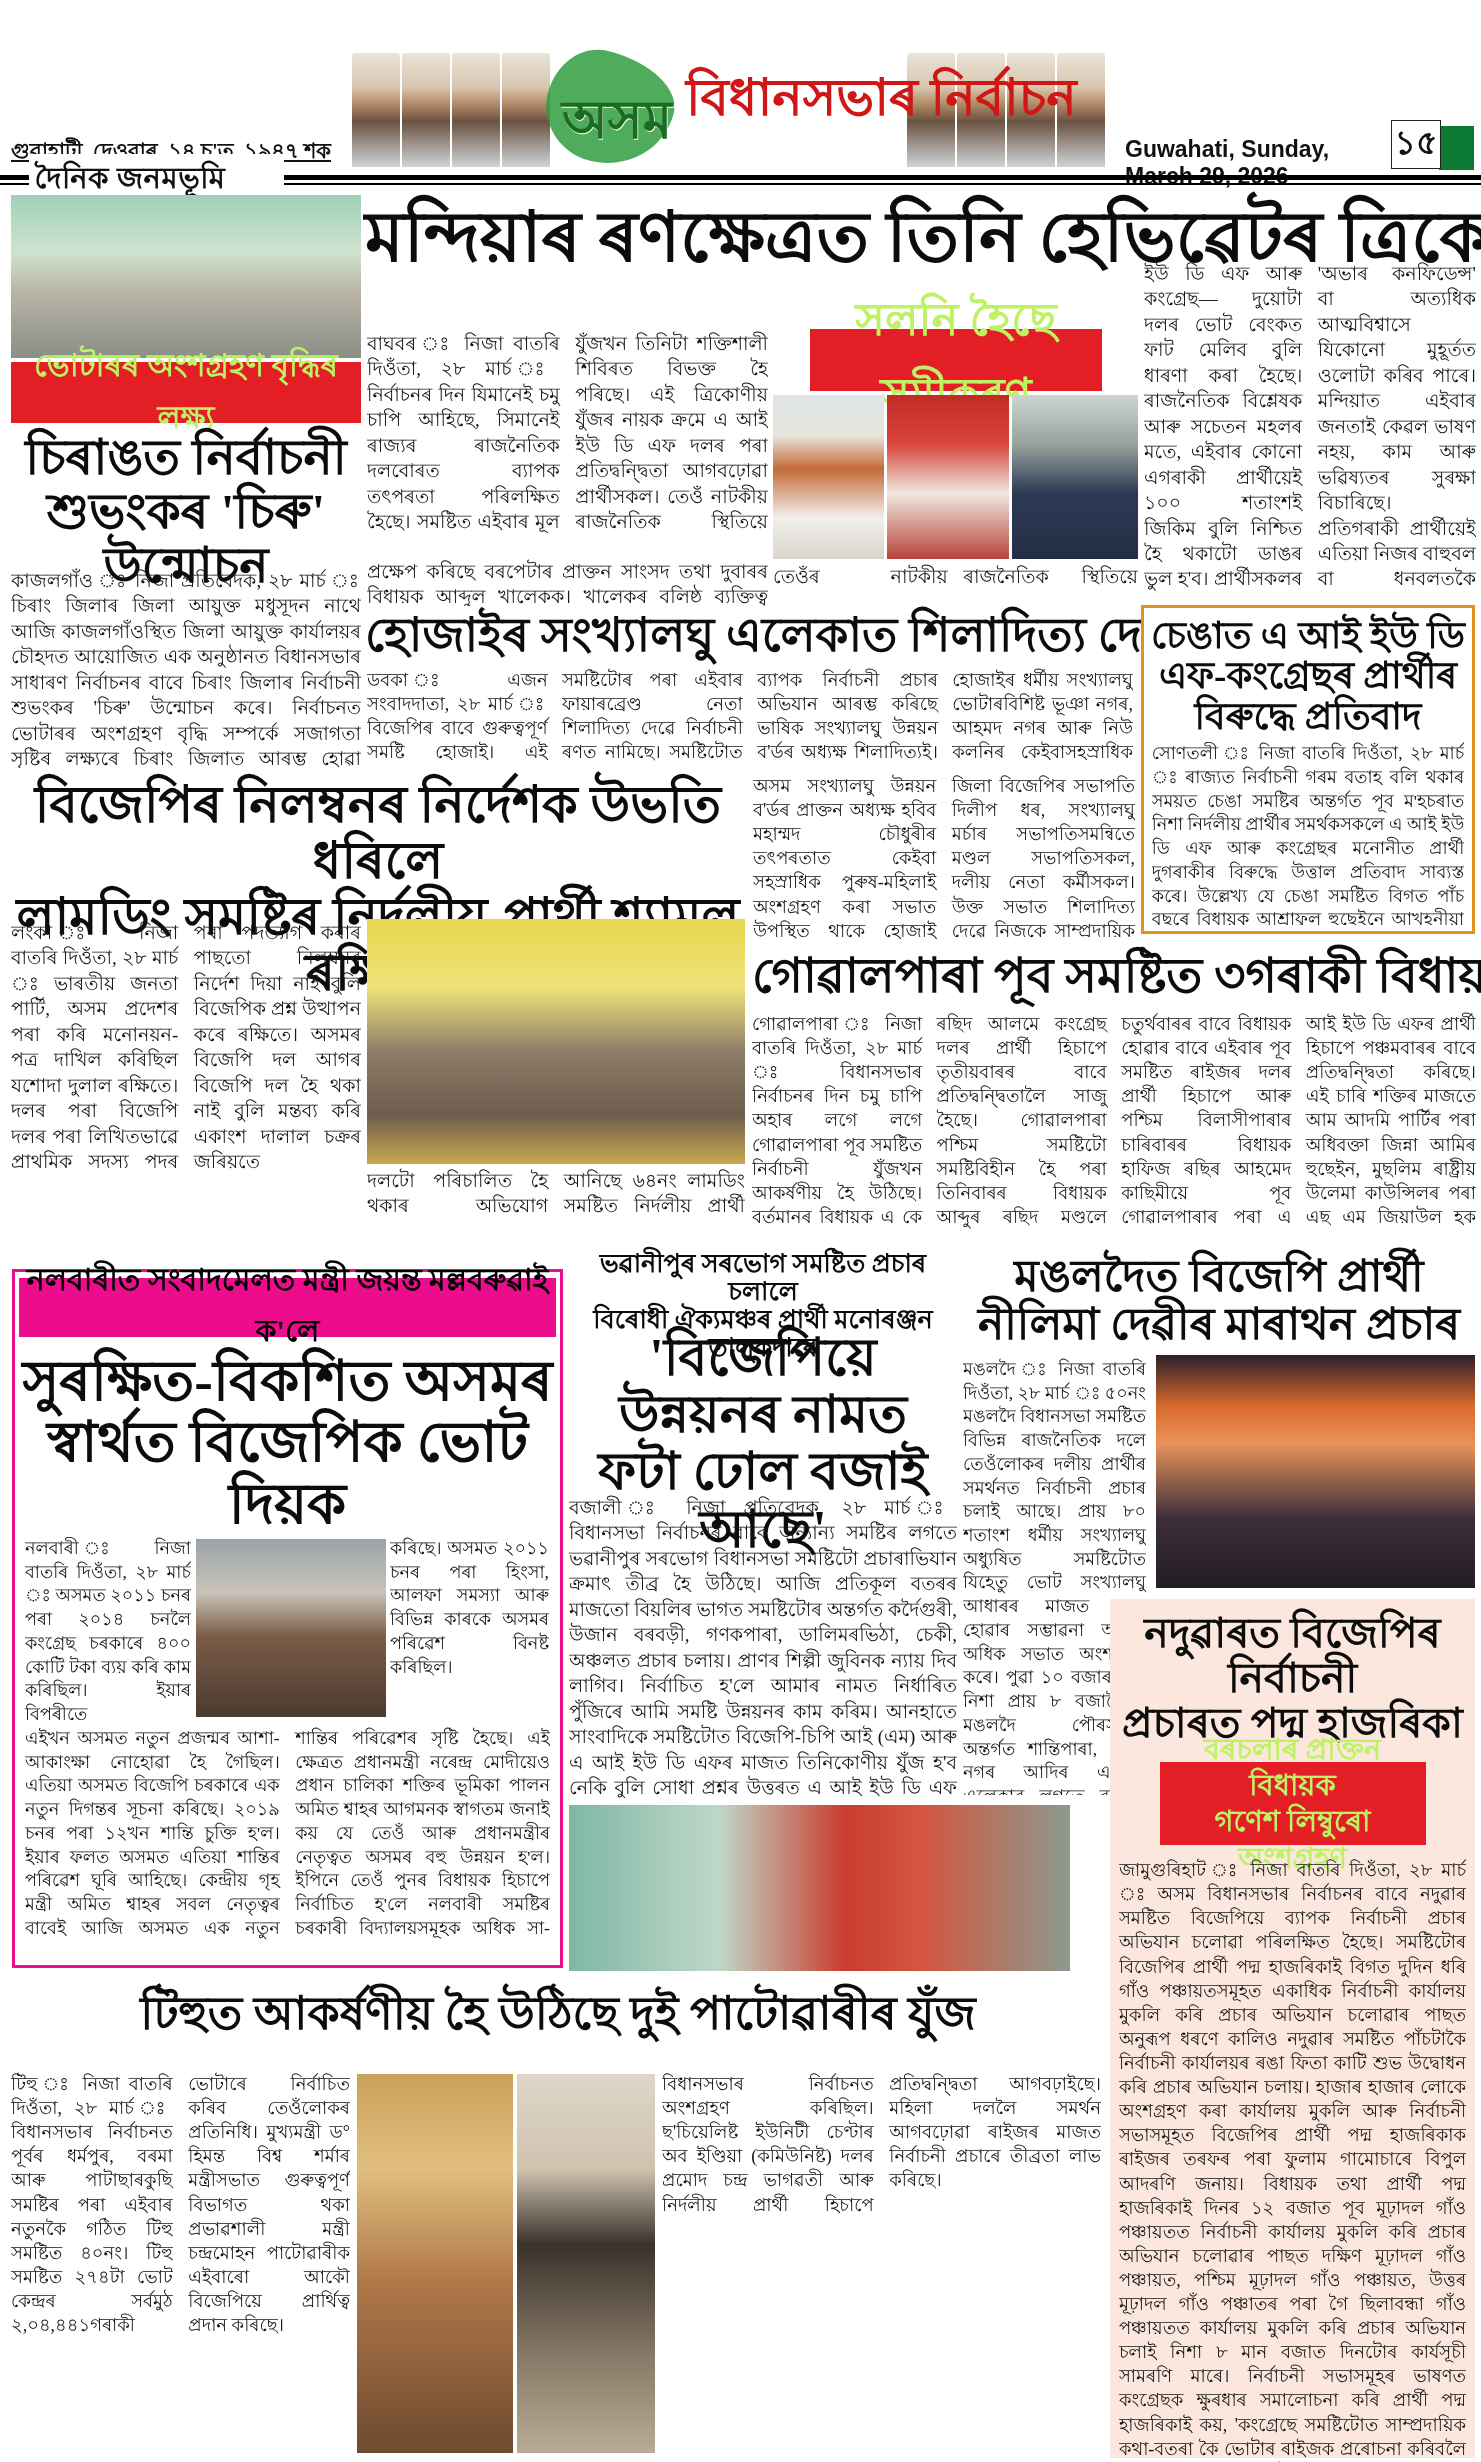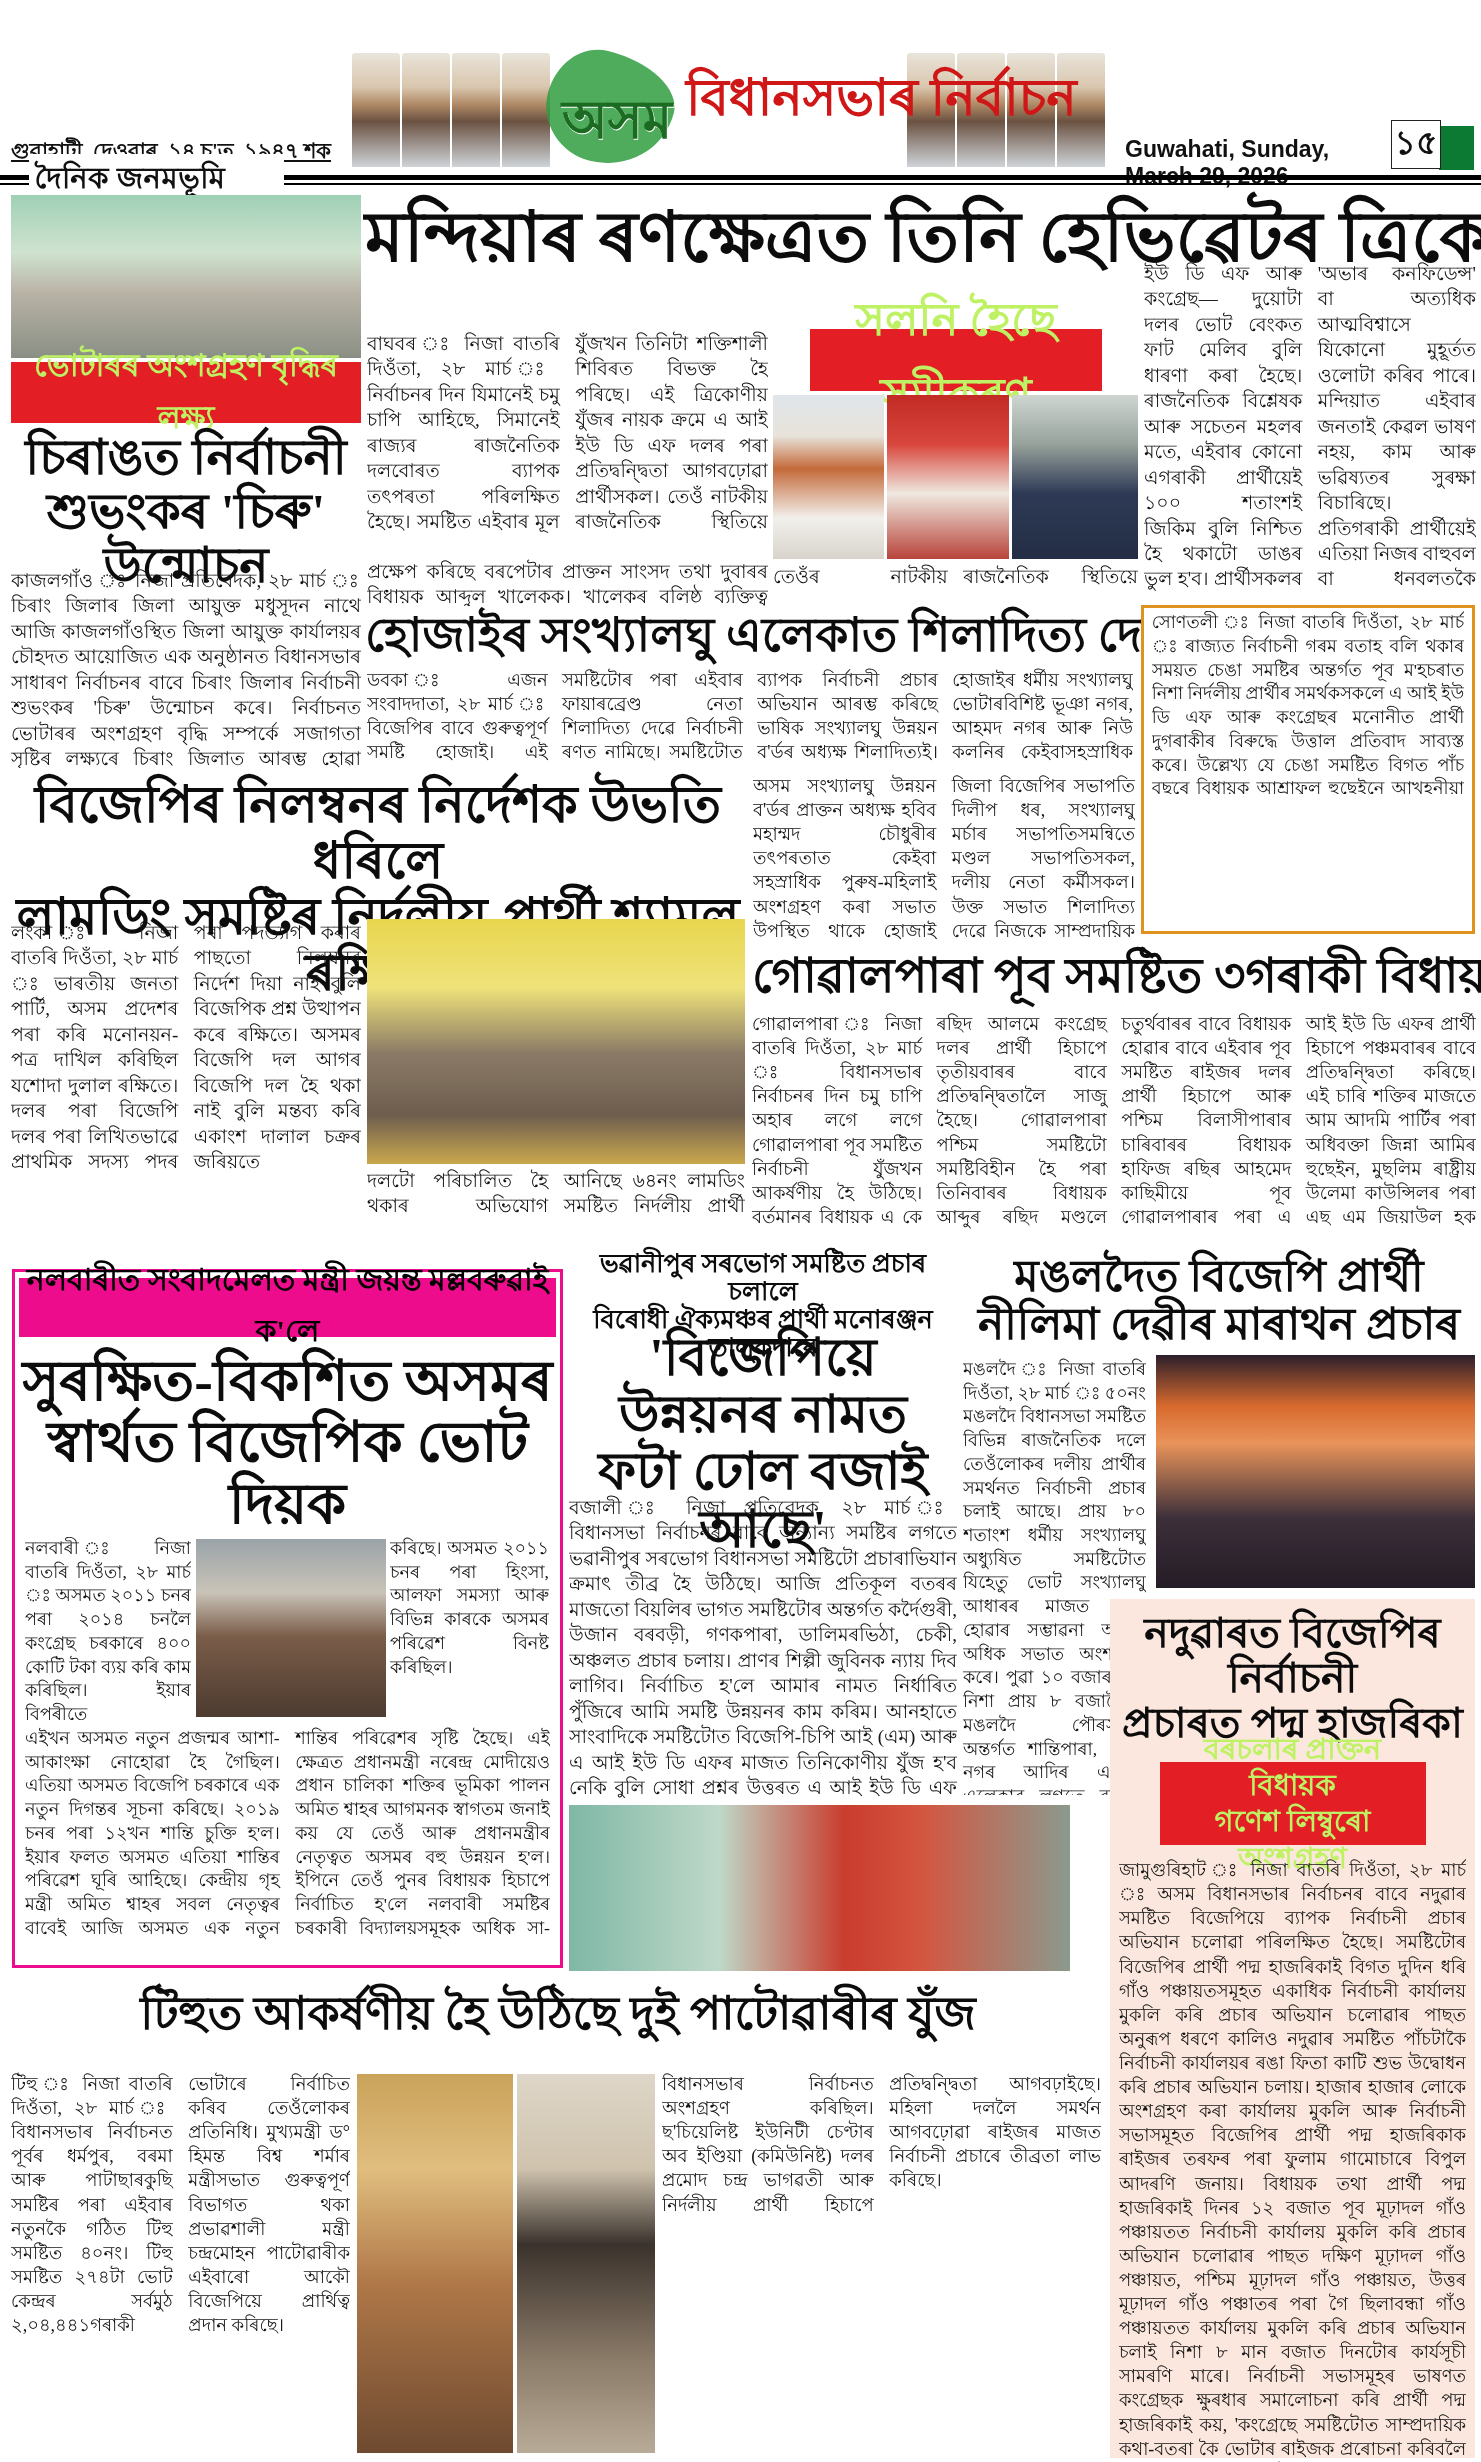--- a/index.html
+++ b/index.html
@@ -74,20 +74,23 @@
       linear-gradient(180deg,#cfd6d2 0%,#97a29c 30%,#2e3a55 60%,#232d45 100%);"></div>
   <div class="abs body-text cols2" style="left:773px;top:564px;width:365px;height:43px;">তেওঁৰ নাটকীয় ৰাজনৈতিক স্থিতিয়ে সমষ্টিটোত নতুন মাত্ৰা প্ৰদান কৰিছে। কংগ্ৰেছ দলে এইবাৰ কোনো ধৰণৰ ৰিস্ক ল'ব নিবিচাৰি</div>
   <div class="abs body-text" style="left:367px;top:559px;width:401px;height:47px;">প্ৰক্ষেপ কৰিছে বৰপেটাৰ প্ৰাক্তন সাংসদ তথা দুবাৰৰ বিধায়ক আব্দুল খালেকক। খালেকৰ বলিষ্ঠ ব্যক্তিত্ব আৰু কংগ্ৰেছৰ পৰম্পৰাগত ভোট বেংকে তেওঁক যুঁজখনত শক্তিশালী স্থিতি প্ৰদান কৰিছে। সাধাৰণতে মন্দিয়া সমষ্টিত কংগ্ৰেছ আৰু এ আই ইউ ডি এফৰ মাজতে পোনপটীয়া যুঁজ হোৱা দেখা যায়। কিন্তু এইবাৰ তৃণমূল কংগ্ৰেছৰ প্ৰৱেশে সকলো অংক ওলট-পালট কৰি দিছে। বিশেষকৈ সংখ্যালঘু অধ্যুষিত চৰ-চাপৰি অঞ্চলৰ ভোটাৰসকল এতিয়া তীব্ৰ দোমোজাত পৰিছে। শ্বেৰমান আলী আহমেদৰ প্ৰতি থকা একাংশ যুৱ ভোটাৰৰ আকৰ্ষণৰ বাবে এ আই</div>
   <div class="abs body-text cols2" style="left:1144px;top:261px;width:332px;height:339px;">ইউ ডি এফ আৰু কংগ্ৰেছ— দুয়োটা দলৰ ভোট বেংকত ফাট মেলিব বুলি ধাৰণা কৰা হৈছে। ৰাজনৈতিক বিশ্লেষক আৰু সচেতন মহলৰ মতে, এইবাৰ কোনো এগৰাকী প্ৰাৰ্থীয়েই ১০০ শতাংশই জিকিম বুলি নিশ্চিত হৈ থকাটো ডাঙৰ ভুল হ'ব। প্ৰাৰ্থীসকলৰ 'অভাৰ কনফিডেন্স' বা অত্যধিক আত্মবিশ্বাসে যিকোনো মুহূৰ্তত ওলোটা কৰিব পাৰে। মন্দিয়াত এইবাৰ জনতাই কেৱল ভাষণ নহয়, কাম আৰু ভৱিষ্যতৰ সুৰক্ষা বিচাৰিছে। প্ৰতিগৰাকী প্ৰাৰ্থীয়েই এতিয়া নিজৰ বাহুবল বা ধনবলতকৈ জনবলৰ ওপৰত অধিক গুৰুত্ব দিব লাগিব।</div>
 
   <div class="abs headline" style="left:365px;top:610px;width:767px;font-size:47px;white-space:nowrap;">হোজাইৰ সংখ্যালঘু এলেকাত শিলাদিত্য দেৱৰ প্ৰচাৰ</div>
   <div class="abs body-text cols4" style="left:367px;top:668px;width:766px;height:102px;font-size:18px;">ডবকা ঃ এজন সংবাদদাতা, ২৮ মাৰ্চ ঃ বিজেপিৰ বাবে গুৰুত্বপূৰ্ণ সমষ্টি হোজাই। এই সমষ্টিটোৰ পৰা এইবাৰ ফায়াৰব্ৰেণ্ড নেতা শিলাদিত্য দেৱে নিৰ্বাচনী ৰণত নামিছে। সমষ্টিটোত ব্যাপক নিৰ্বাচনী প্ৰচাৰ অভিযান আৰম্ভ কৰিছে ভাষিক সংখ্যালঘু উন্নয়ন ব'ৰ্ডৰ অধ্যক্ষ শিলাদিত্যই। হোজাইৰ ধৰ্মীয় সংখ্যালঘু ভোটাৰবিশিষ্ট ভূঞা নগৰ, আহমদ নগৰ আৰু নিউ কলনিৰ কেইবাসহস্ৰাধিক ভোটাৰৰ উপস্থিতিত শিলাদিত্য দেৱে নিৰ্বাচনী সভাৰ আয়োজন কৰে।</div>
   <div class="abs body-text cols2" style="left:753px;top:774px;width:382px;height:169px;font-size:18px;">অসম সংখ্যালঘু উন্নয়ন ব'ৰ্ডৰ প্ৰাক্তন অধ্যক্ষ হবিব মহাম্মদ চৌধুৰীৰ তৎপৰতাত কেইবা সহস্ৰাধিক পুৰুষ-মহিলাই অংশগ্ৰহণ কৰা সভাত উপস্থিত থাকে হোজাই জিলা বিজেপিৰ সভাপতি দিলীপ ধৰ, সংখ্যালঘু মৰ্চাৰ সভাপতিসমন্বিতে মণ্ডল সভাপতিসকল, দলীয় নেতা কৰ্মীসকল। উক্ত সভাত শিলাদিত্য দেৱে নিজকে সাম্প্ৰদায়িক নহয় বুলি দাবী কৰি সংখ্যালঘু ৰাইজৰ পৰা ভোট বিচাৰে। হবিব চৌধুৰীয়ে ধৰ্মীয় সংখ্যালঘু ৰাইজক শিলাদিত্যক ভোটদানৰ আহ্বান জনাই বিজেপিৰ সম উন্নয়নৰ শ্ল'গানৰ কথা বুজাই দিয়ে।</div>
 
   <div class="abs box-orange" style="left:1141px;top:605px;width:328px;height:323px;">
+    <div class="headline pre" style="margin:7.8px 5.5px 4.4px;font-size:37px;">চেঙাত এ আই ইউ ডি
+এফ-কংগ্ৰেছৰ প্ৰাৰ্থীৰ
+বিৰুদ্ধে প্ৰতিবাদ</div>
     <div class="body-text" style="margin:3.3px 7.8px;height:183px;font-size:17.7px;">সোণতলী ঃ নিজা বাতৰি দিওঁতা, ২৮ মাৰ্চ ঃ ৰাজ্যত নিৰ্বাচনী গৰম বতাহ বলি থকাৰ সময়ত চেঙা সমষ্টিৰ অন্তৰ্গত পূব ম'হচৰাত নিশা নিৰ্দলীয় প্ৰাৰ্থীৰ সমৰ্থকসকলে এ আই ইউ ডি এফ আৰু কংগ্ৰেছৰ মনোনীত প্ৰাৰ্থী দুগৰাকীৰ বিৰুদ্ধে উত্তাল প্ৰতিবাদ সাব্যস্ত কৰে। উল্লেখ্য যে চেঙা সমষ্টিত বিগত পাঁচ বছৰে বিধায়ক আশ্ৰাফুল হুছেইনে আখহনীয়া প্ৰতিৰোধ, মাটিৰ পট্টা, বাট-পথৰ সমস্যা সমাধান নকৰাৰ অভিযোগ উত্থাপন কৰিছে স্থানীয় ৰাইজে। ইপিনে, চেঙা সমষ্টিত কংগ্ৰেছৰ পৰা স্থানীয় প্ৰাৰ্থীক টিকট প্ৰদান নকৰাত সাধাৰণ ভোটাৰ ৰাইজ একপ্ৰকাৰ ক্ষুব্ধ হৈ পৰিছে। জানিব পৰা মতে চেঙা সমষ্টিৰ ব্ৰহ্মপুত্ৰৰ দক্ষিণ প্ৰান্তত পূব ম'হচৰা বজাৰ প্ৰাংগণত যোৱা নিশা সমষ্টিৰ নিৰ্দলীয় প্ৰাৰ্থী আবতাদুৰ আলী খানৰ একাংশ সমৰ্থকে এ আই ইউ ডি এফৰ প্ৰাৰ্থী আশ্ৰাফুল হুছেইন আৰু কংগ্ৰেছৰ প্ৰাৰ্থী আব্দুৰ ৰহিমৰ বিৰুদ্ধে প্ৰতিবাদ সাব্যস্ত কৰে।</div>
   </div>
 
   <div class="abs headline pre" style="left:11px;top:777px;width:734px;font-size:51px;">বিজেপিৰ নিলম্বনৰ নিৰ্দেশক উভতি ধৰিলে
 লামডিং সমষ্টিৰ নিৰ্দলীয় প্ৰাৰ্থী শ্যামল ৰক্ষিতে</div>
   <div class="abs body-text cols2" style="left:11px;top:920px;width:350px;height:322px;">লংকা ঃ নিজা বাতৰি দিওঁতা, ২৮ মাৰ্চ ঃ ভাৰতীয় জনতা পাৰ্টি, অসম প্ৰদেশৰ পৰা কৰি মনোনয়ন-পত্ৰ দাখিল কৰিছিল যশোদা দুলাল ৰক্ষিতে। দলৰ পৰা বিজেপি দলৰ পৰা লিখিতভাৱে প্ৰাথমিক সদস্য পদৰ পৰা পদত্যাগ কৰাৰ পাছতো নিলম্বনৰ নিৰ্দেশ দিয়া নাই বুলি বিজেপিক প্ৰশ্ন উত্থাপন কৰে ৰক্ষিতে। অসমৰ বিজেপি দল আগৰ বিজেপি দল হৈ থকা নাই বুলি মন্তব্য কৰি একাংশ দালাল চক্ৰৰ জৰিয়তে</div>
   <div class="ph" style="left:367px;top:919px;width:378px;height:245px;background:
       linear-gradient(180deg,#e8d64e 0%,#efe27a 28%,#8a7a66 55%,#6e5d4e 80%,#caa84e 100%);"></div>
   <div class="abs body-text cols2" style="left:367px;top:1168px;width:378px;height:75px;">দলটো পৰিচালিত হৈ থকাৰ অভিযোগ আনিছে ৬৪নং লামডিং সমষ্টিত নিৰ্দলীয় প্ৰাৰ্থী হিচাপে প্ৰতিদ্বন্দ্বিতা কৰা শ্যামল ৰক্ষিতে।</div>
 

